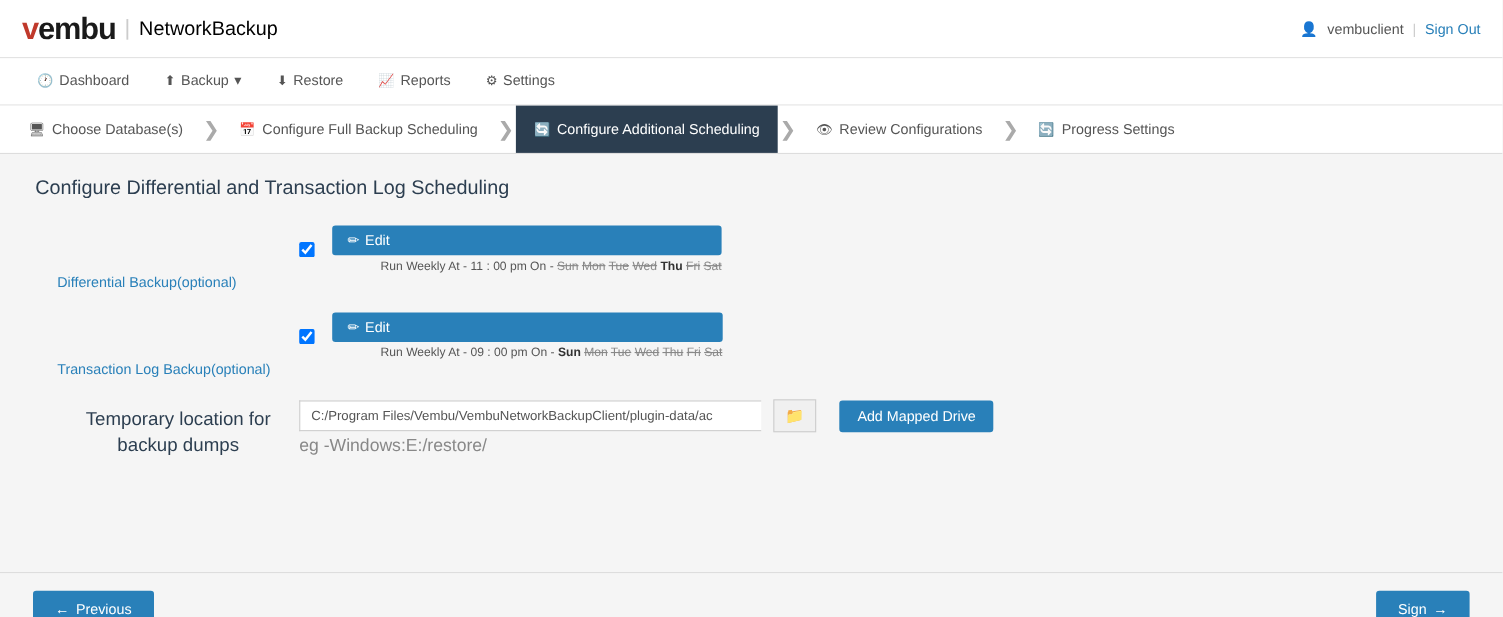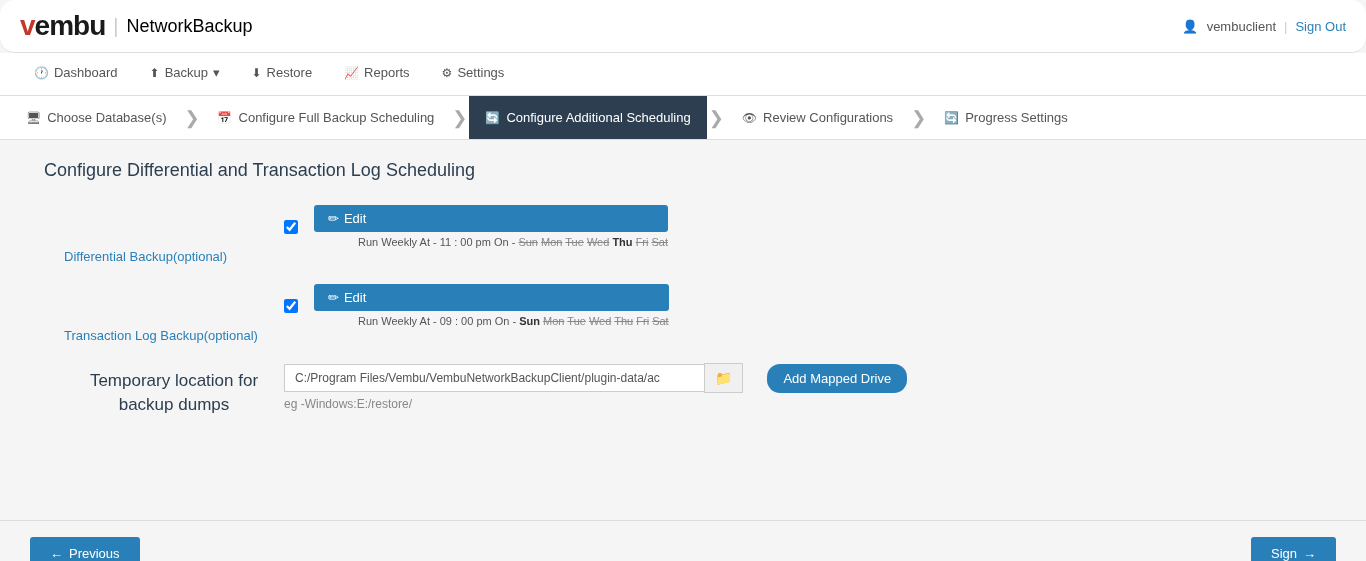--- a/index.html
+++ b/index.html
@@ -1,19 +1,19 @@
 <!DOCTYPE html>
 <html><head>
   <meta charset="utf-8">
   <style>
     * { box-sizing: border-box; margin: 0; padding: 0; }
     body { font-family: Arial, sans-serif; font-size: 14px; background: #f5f5f5; color: #333; }
 
     
-    .header { background: #fff; border-bottom: 1px solid #ddd; padding: 10px 20px; display: flex; justify-content: space-between; border-radius: 15px; }
+    .header { background: #fff; border-bottom: 1px solid #ddd; padding: 10px 20px; display: flex; justify-content: space-between; }
     .logo { display: flex; align-items: center; }
     .logo-vembu { font-size: 28px; font-weight: bold; color: #1a1a1a; letter-spacing: -1px; }
     .logo-vembu span.v { color: #c0392b; }
     .logo-sep { color: #ccc; margin: 0 8px; font-size: 20px; }
     .logo-product { font-size: 18px; color: #000000; }
     .user-area { display: flex; align-items: center; gap: 8px; font-size: 13px; color: #555; }
     .user-area a { color: #2980b9; text-decoration: none; }
 
     
     .nav { background: #fff; border-bottom: 1px solid #ddd; padding: 0 20px; display: flex; align-items: center; gap: 4px; }
@@ -22,44 +22,44 @@
 
     
     .wizard { background: #fff; border-bottom: 1px solid #ddd; padding: 0 10px; display: flex; align-items: center; }
     .step { display: flex; align-items: center; padding: 14px 16px; font-size: 13px; color: #555; position: relative; }
     .step-icon { margin-right: 6px; font-size: 12px; }
     .step.active { background: #2c3e50; color: #fff; }
     .step.active .step-icon { color: #fff; }
     .step-arrow { color: #aaa; font-size: 18px; margin: 0 2px; }
 
     
-    .main { padding: 20px 44px; background: #f5f5f5; min-height: 380px; }
+    .main { padding: 20px 32px; background: #f5f5f5; min-height: 380px; }
     .page-title { font-size: 18px; color: #2c3e50; margin-bottom: 24px; font-weight: normal; }
 
     .form-section { margin-left: 20px; }
     .form-row { display: flex; align-items: flex-start; margin-bottom: 20px; }
     .form-label { width: 220px; color: #2980b9; font-size: 13px; padding-top: 6px; flex-shrink: 0; margin-top: 38px; }
     .form-control { display: flex; align-items: center; gap: 10px; flex-wrap: wrap; }
     .edit-btn { background: #2980b9; color: #fff; border: none; padding: 6px 14px; cursor: pointer; font-size: 13px; border-radius: 3px; display: flex; align-items: center; gap: 5px; }
     .schedule-text { font-size: 11px; color: #555; margin-top: 4px; width: 100%; margin-left: 44px; }
     .schedule-text .strikethrough { text-decoration: line-through; color: #888; }
     .schedule-text .active-day { color: #333; font-weight: bold; text-decoration: none; }
 
     .checkbox-wrapper { display: flex; align-items: center; margin-right: 6px; }
     .checkbox-wrapper input[type="checkbox"] { width: 14px; height: 14px; cursor: pointer; }
 
     .edit-block { display: flex; flex-direction: column; }
 
     
     .temp-location-label { width: 220px; color: #2c3e50; font-size: 17px; padding-top: 6px; flex-shrink: 0; line-height: 1.4; text-align: center; }
-    .temp-input-wrap { display: flex; align-items: center; gap: 0; }
+    .temp-input-wrap { display: flex; align-items: center; gap: 11px; }
     .temp-input { width: 420px; padding: 6px 10px; border: 1px solid #ccc; border-right: none; font-size: 12px; color: #555; outline: none; background: #fff; }
     .browse-btn { background: #f0f0f0; border: 1px solid #ccc; padding: 6px 10px; cursor: pointer; font-size: 14px; color: #555; }
-    .add-mapped-btn { background: #2980b9; color: #fff; border: none; padding: 7px 16px; cursor: pointer; font-size: 13px; border-radius: 13px; margin-left: 24px; }
-    .eg-text { font-size: 12px; color: #888; margin-top: 4px; }
+    .add-mapped-btn { background: #2980b9; color: #fff; border: none; padding: 7px 16px; cursor: pointer; font-size: 13px; border-radius: 3px; margin-left: 10px; }
+    .eg-text { font-size: 16px; color: #888; margin-top: 4px; }
 
     
     .footer { padding: 16px 30px; background: #f5f5f5; display: flex; justify-content: space-between; align-items: center; border-top: 1px solid #ddd; }
     .btn-prev { background: #2980b9; color: #fff; border: none; padding: 9px 20px; cursor: pointer; font-size: 13px; border-radius: 3px; display: flex; align-items: center; gap: 6px; }
     .btn-next { background: #2980b9; color: #fff; border: none; padding: 9px 20px; cursor: pointer; font-size: 13px; border-radius: 3px; display: flex; align-items: center; gap: 6px; }
 
     .pipe { color: #ccc; }
   </style>
 </head>
 <body>

